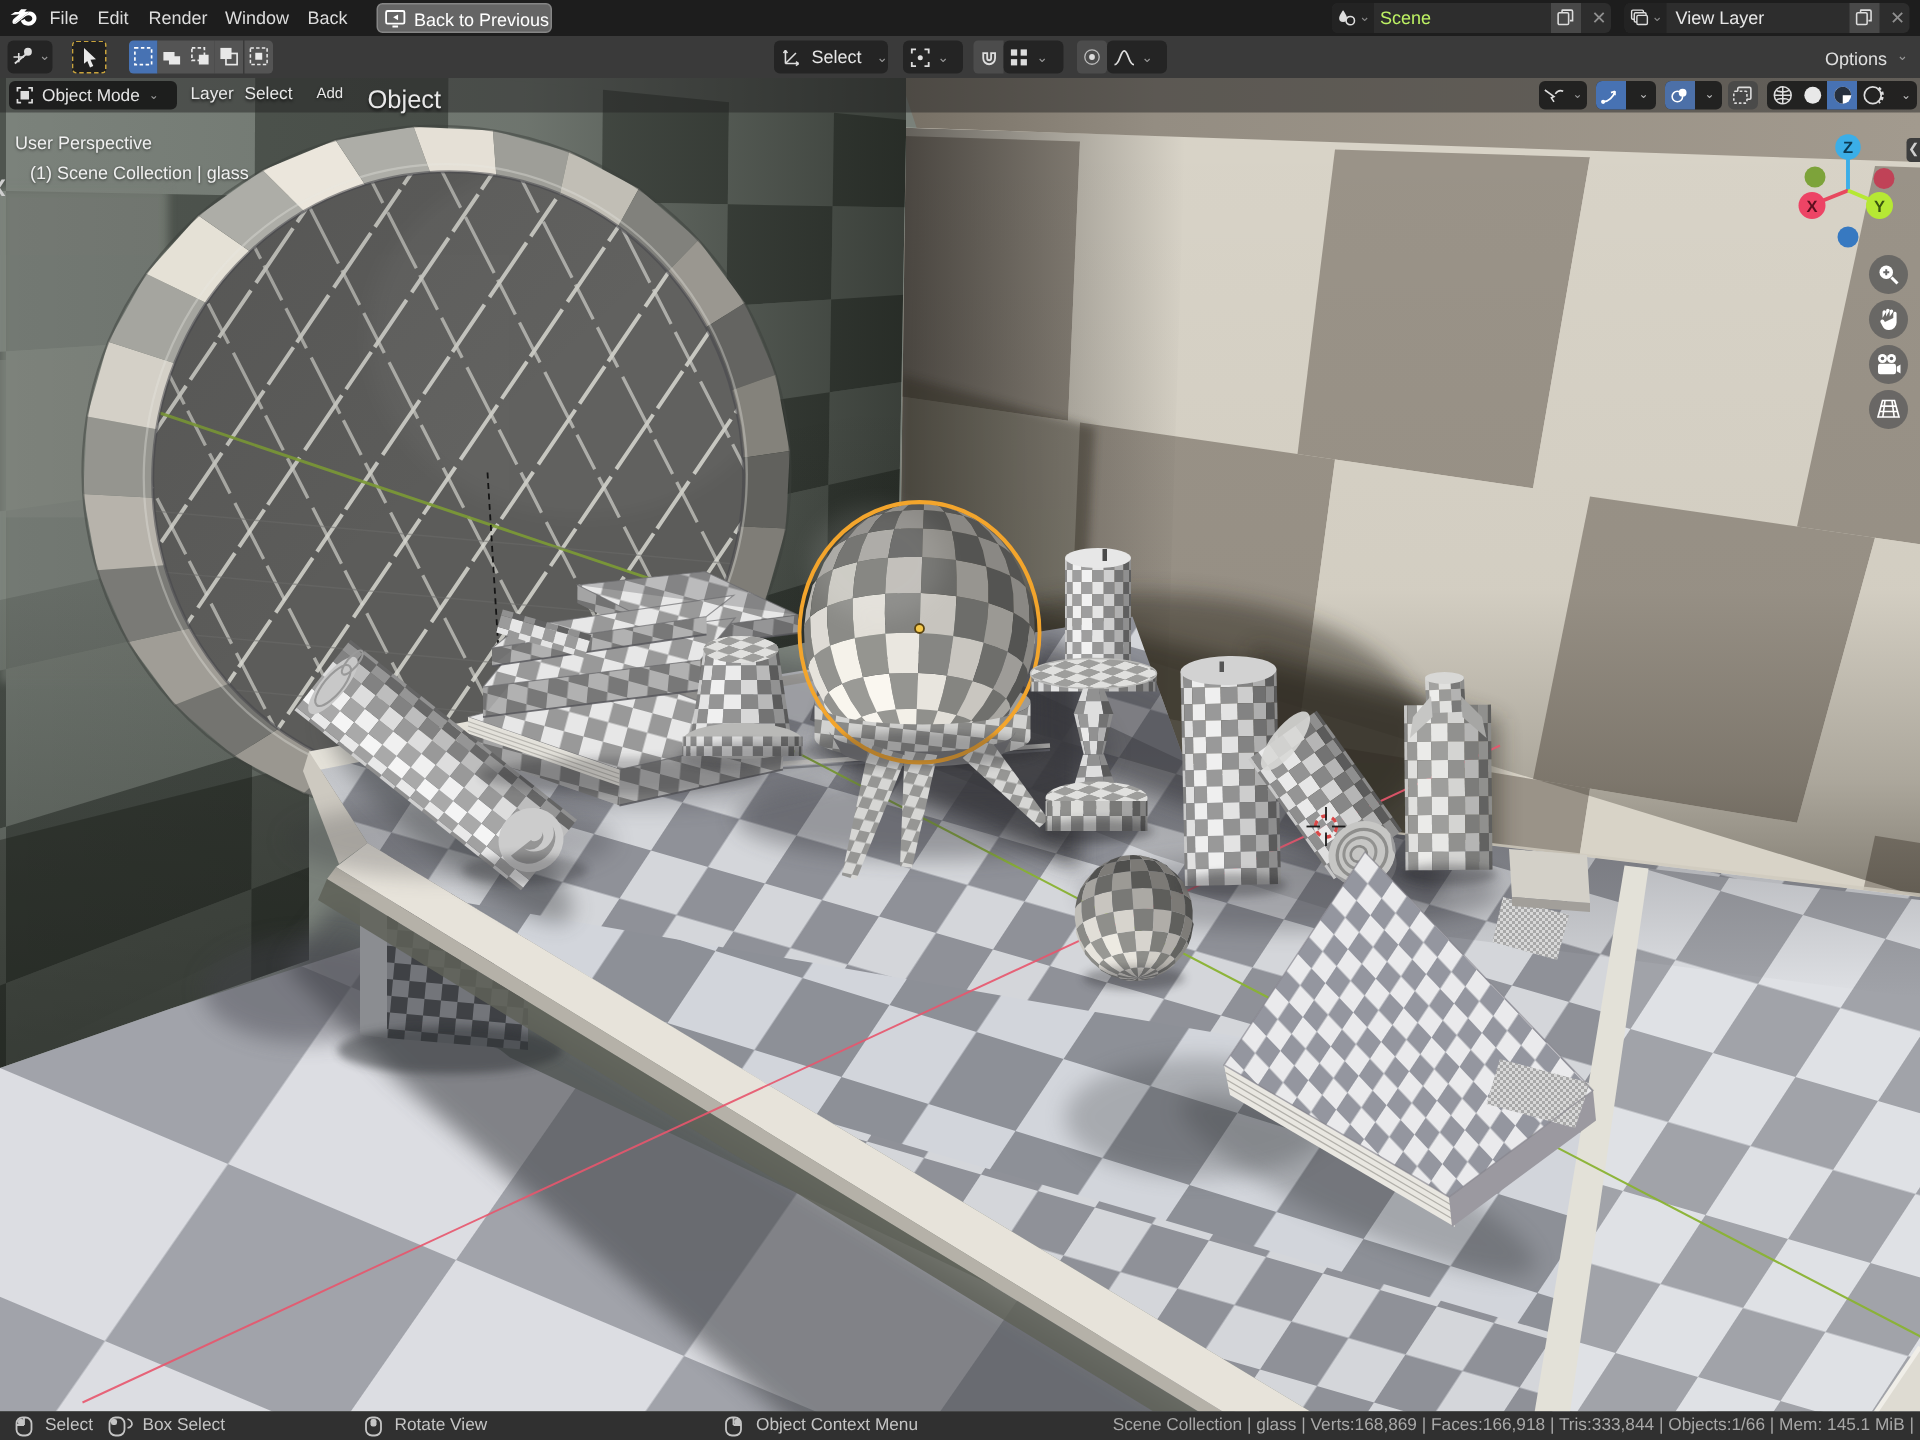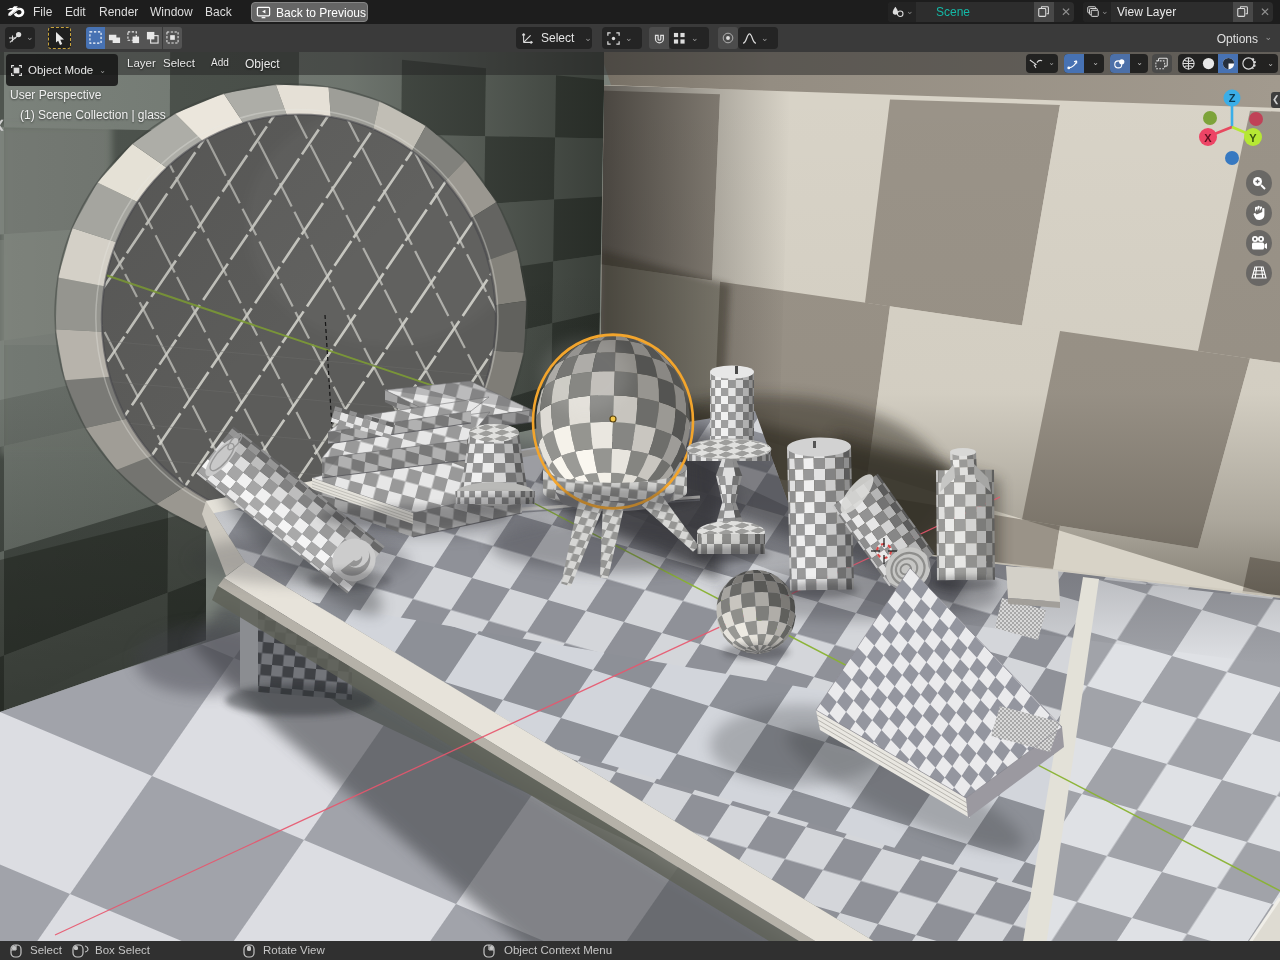--- a/index.html
+++ b/index.html
@@ -31,21 +31,21 @@
     <span style="position:absolute;left:24px;top:3px;font-size:12px">Back to Previous</span>
   </div>
 
   <div style="position:absolute;left:888px;top:2px;width:186px;height:20px;background:#2d2d2d;border-radius:4px">
     <div style="position:absolute;left:0;top:0;width:28px;height:20px;background:#232323;border-radius:4px 0 0 4px"></div>
     <svg style="position:absolute;left:3px;top:3px" width="14" height="14" viewBox="0 0 16 16">
         <path d="M5 2 C5 2 8 6 8 8 A3 3 0 0 1 2 8 C2 6 5 2 5 2 Z" fill="#ddd"></path>
         <circle cx="10.5" cy="10" r="3.2" fill="none" stroke="#ddd" stroke-width="1.2"></circle>
       </svg>
     <span style="position:absolute;left:18px;top:4px;color:#888;font-size:9px">⌄</span>
-    <span style="position:absolute;left:48px;top:3px;font-size:12px;color:#14b8a6">Scene</span>
+    <span style="position:absolute;left:32px;top:3px;font-size:12px;color:#bef264">Scene</span>
     <div style="position:absolute;right:20px;top:0;width:20px;height:20px;background:#484848">
       <svg style="position:absolute;left:3px;top:3px" width="14" height="14" viewBox="0 0 16 16">
           <rect x="2" y="4" width="8" height="9" rx="1" fill="none" stroke="#ddd" stroke-width="1.2"></rect>
           <path d="M5 4 V2.5 A0.5 0.5 0 0 1 5.5 2 H12 A1 1 0 0 1 13 3 V10 H11" fill="none" stroke="#ddd" stroke-width="1.2"></path>
         </svg>
     </div>
     <span style="position:absolute;right:3px;top:3px;color:#909090;font-size:12px">✕</span>
   </div>
 
   <div style="position:absolute;left:1083px;top:2px;width:190px;height:20px;background:#2d2d2d;border-radius:4px">
@@ -1484,32 +1484,32 @@
 <circle r="7" fill="none" stroke="#e8e8e8" stroke-width="2.2"></circle>
 <circle r="7" fill="none" stroke="#d94848" stroke-width="2.2" stroke-dasharray="3.7 3.7"></circle>
 <line x1="0" y1="-13" x2="0" y2="-4" stroke="#1a1a1a" stroke-width="1.2"></line>
 <line x1="0" y1="4" x2="0" y2="13" stroke="#1a1a1a" stroke-width="1.2"></line>
 <line x1="-13" y1="0" x2="-4" y2="0" stroke="#1a1a1a" stroke-width="1.2"></line>
 <line x1="4" y1="0" x2="13" y2="0" stroke="#1a1a1a" stroke-width="1.2"></line>
 </g>
  </svg>
 
  <div class="hdr"></div>
- <div class="widget" style="left:6px;top:2px;width:112px;height:32px;background:rgba(24,24,24,0.9)">
+ <div class="widget" style="left:6px;top:2px;width:112px;height:19px;background:rgba(24,24,24,0.9)">
    <svg style="margin-left:4px" width="13" height="13" viewBox="0 0 16 16">
         <path d="M2 5 V2 H5 M11 2 H14 V5 M14 11 V14 H11 M5 14 H2 V11" stroke="#ddd" stroke-width="1.4" fill="none"></path>
         <rect x="4.5" y="4.5" width="7" height="7" fill="#ddd"></rect>
       </svg>
    <span style="margin-left:5px;font-size:11.5px">Object Mode</span>
       <span style="margin-left:6px;color:#999;font-size:8px">⌄</span>
  </div>
  <span style="position:absolute;left:127px;top:5px;font-size:11.5px;color:#e8e8e8;text-shadow:0 1px 2px rgba(0,0,0,0.7)">Layer</span>
  <span style="position:absolute;left:163px;top:5px;font-size:11.5px;color:#e8e8e8;text-shadow:0 1px 2px rgba(0,0,0,0.7)">Select</span>
  <span style="position:absolute;left:211px;top:5px;font-size:10px;color:#e8e8e8;text-shadow:0 1px 2px rgba(0,0,0,0.7)">Add</span>
- <span style="position:absolute;left:245px;top:5px;font-size:12px;color:#e8e8e8;text-shadow:0 1px 2px rgba(0,0,0,0.7)">Object</span>
+ <span style="position:absolute;left:245px;top:5px;font-size:17px;color:#e8e8e8;text-shadow:0 1px 2px rgba(0,0,0,0.7)">Object</span>
 
  <div style="position:absolute;left:1026px;top:2px;width:32px;height:19px;background:rgba(24,24,24,0.85);border-radius:4px">
   <svg style="position:absolute;left:3px;top:3px" width="14" height="13" viewBox="0 0 16 14">
         <path d="M1 3 L8 8 L6 9 L8 12" stroke="#ddd" stroke-width="1.2" fill="none"></path>
         <path d="M9 6 C11 3 13 3 15 4" stroke="#ddd" stroke-width="1.2" fill="none"></path>
       </svg>
   <span style="position:absolute;right:3px;top:4px;color:#999;font-size:8px">⌄</span>
  </div>
  <div style="position:absolute;left:1064px;top:2px;width:40px;height:19px;background:rgba(24,24,24,0.85);border-radius:4px">
   <div style="position:absolute;left:0;top:0;width:20px;height:19px;background:#4772b3;border-radius:4px 0 0 4px">
@@ -1628,13 +1628,14 @@
       <rect x="1" y="1" width="10" height="12" rx="4" fill="none" stroke="#c5c5c5" stroke-width="1.2"></rect>
       <rect x="4" y="2" width="4" height="5" rx="1.5" fill="#c5c5c5"></rect>
     </svg>
   <span style="position:absolute;left:263px;top:3px">Rotate View</span>
   <svg style="position:absolute;left:483px;top:3px" width="12" height="14" viewBox="0 0 12 14">
       <rect x="1" y="1" width="10" height="12" rx="4" fill="none" stroke="#c5c5c5" stroke-width="1.2"></rect>
       <path d="M6 6 h5 M6 1 v5" stroke="#c5c5c5" stroke-width="1.2"></path>
       <rect x="6.5" y="2" width="4" height="4" rx="1.5" fill="#c5c5c5"></rect>
     </svg>
   <span style="position:absolute;left:504px;top:3px">Object Context Menu</span>
+  <span style="position:absolute;right:4px;top:3px;color:#a8a8a8">Scene Collection | glass | Verts:168,869 | Faces:166,918 | Tris:333,844 | Objects:1/66 | Mem: 145.1 MiB |</span>
 </div>
 
 </body></html>

